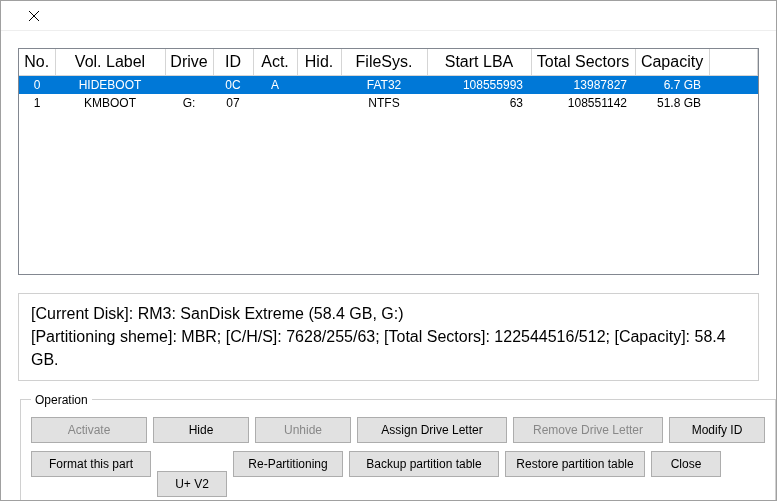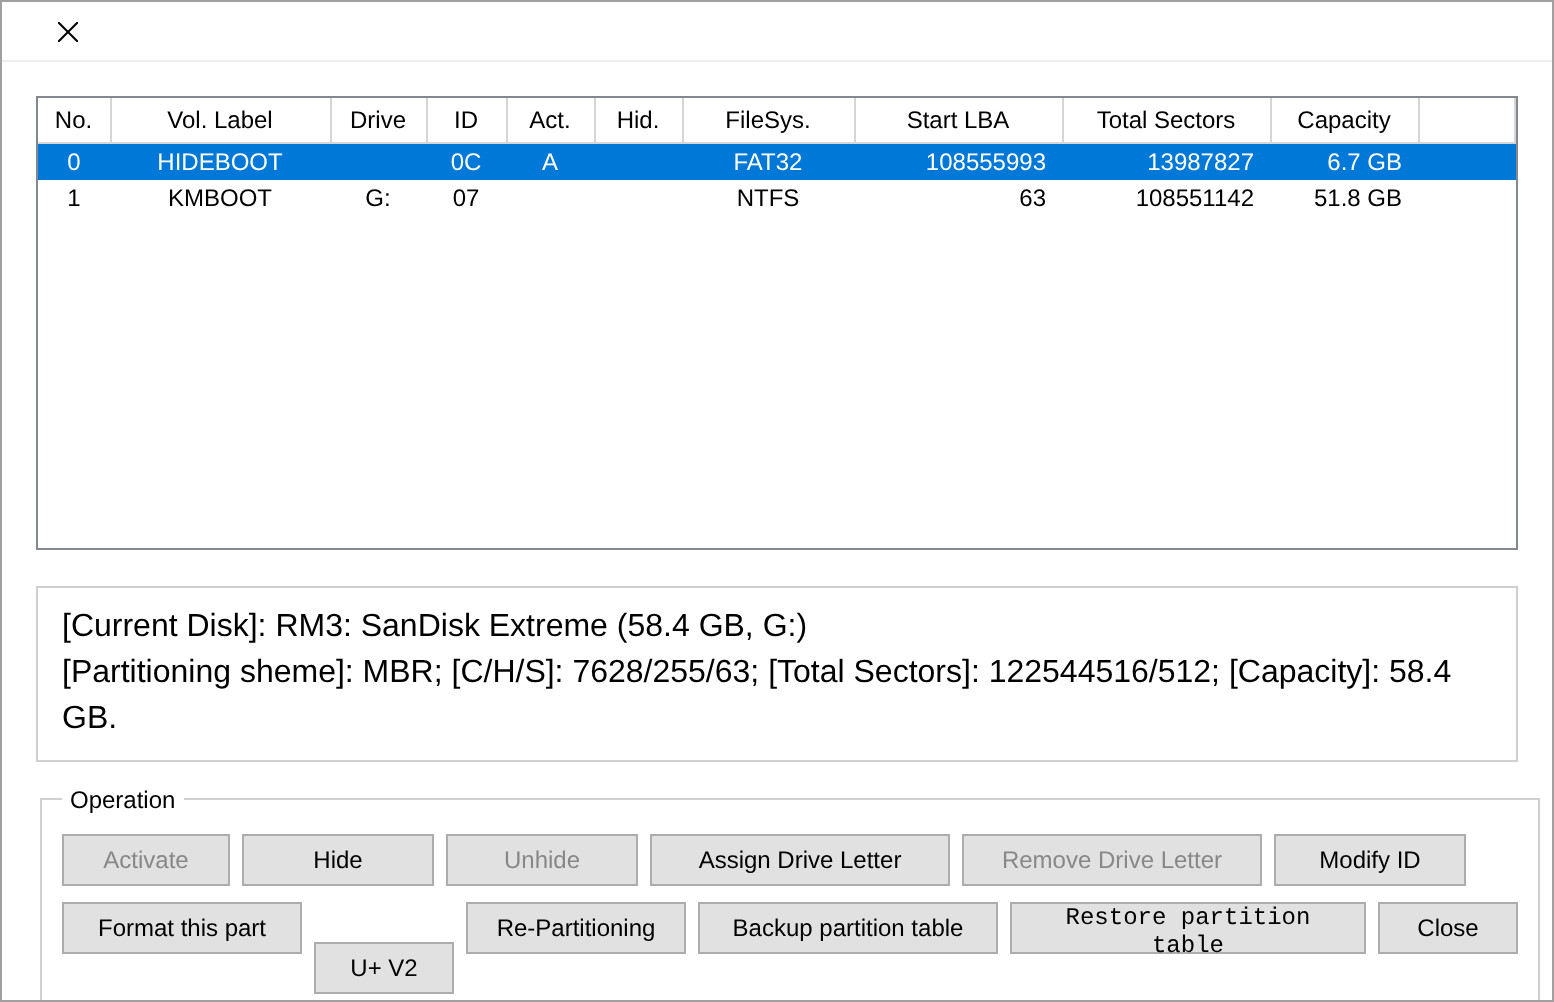--- a/index.html
+++ b/index.html
@@ -50,21 +50,21 @@
     height: 227px;
     overflow: hidden;
   }
   table.grid {
     border-collapse: collapse;
     width: 100%;
     table-layout: fixed;
   }
   table.grid th {
     font-weight: 400;
-    font-size: 12px;
+    font-size: 16px;
     text-align: center;
     padding: 4px 4px;
     border-right: 1px solid #d5d5d5;
     border-bottom: 1px solid #d5d5d5;
     background: #fff;
     white-space: nowrap;
     overflow: hidden;
   }
   table.grid td {
     font-size: 12px;
@@ -207,30 +207,30 @@
   </div>
 
   <div class="infobox">
     <div>[Current Disk]:   RM3: SanDisk Extreme (58.4 GB, G:)</div>
     <div>[Partitioning sheme]:    MBR;     [C/H/S]: 7628/255/63; [Total Sectors]: 122544516/512; [Capacity]: 58.4 GB.</div>
   </div>
 
   <fieldset class="operation">
     <legend>Operation</legend>
     <div class="btnrow" id="oprow1">
-        <button class="btn" disabled="" style="width: 84px;">Activate</button>
+        <button class="btn" disabled="" style="width: 116px;">Activate</button>
         <button class="btn" style="width: 96px;">Hide</button>
         <button class="btn" disabled="" style="width: 96px;">Unhide</button>
         <button class="btn" style="width: 150px;">Assign Drive Letter</button>
         <button class="btn" disabled="" style="width: 150px;">Remove Drive Letter</button>
         <button class="btn" style="width: 96px;">Modify ID</button>
       </div>
     <div class="btnrow" id="oprow2">
         <button class="btn" style="width: 120px;">Format this part</button>
         <button class="btn" style="width: 70px; margin-top: 20px;">U+ V2</button>
         <button class="btn" style="width: 110px;">Re-Partitioning</button>
         <button class="btn" style="width: 150px;">Backup partition table</button>
-        <button class="btn" style="width: 178px; font-family: Liberation Mono, monospace;">Restore partition table</button>
+        <button class="btn" style="width: 140px;">Restore partition table</button>
         <button class="btn" style="width: 70px;">Close</button>
       </div>
   </fieldset>
 
 </div>
 
 </body></html>

